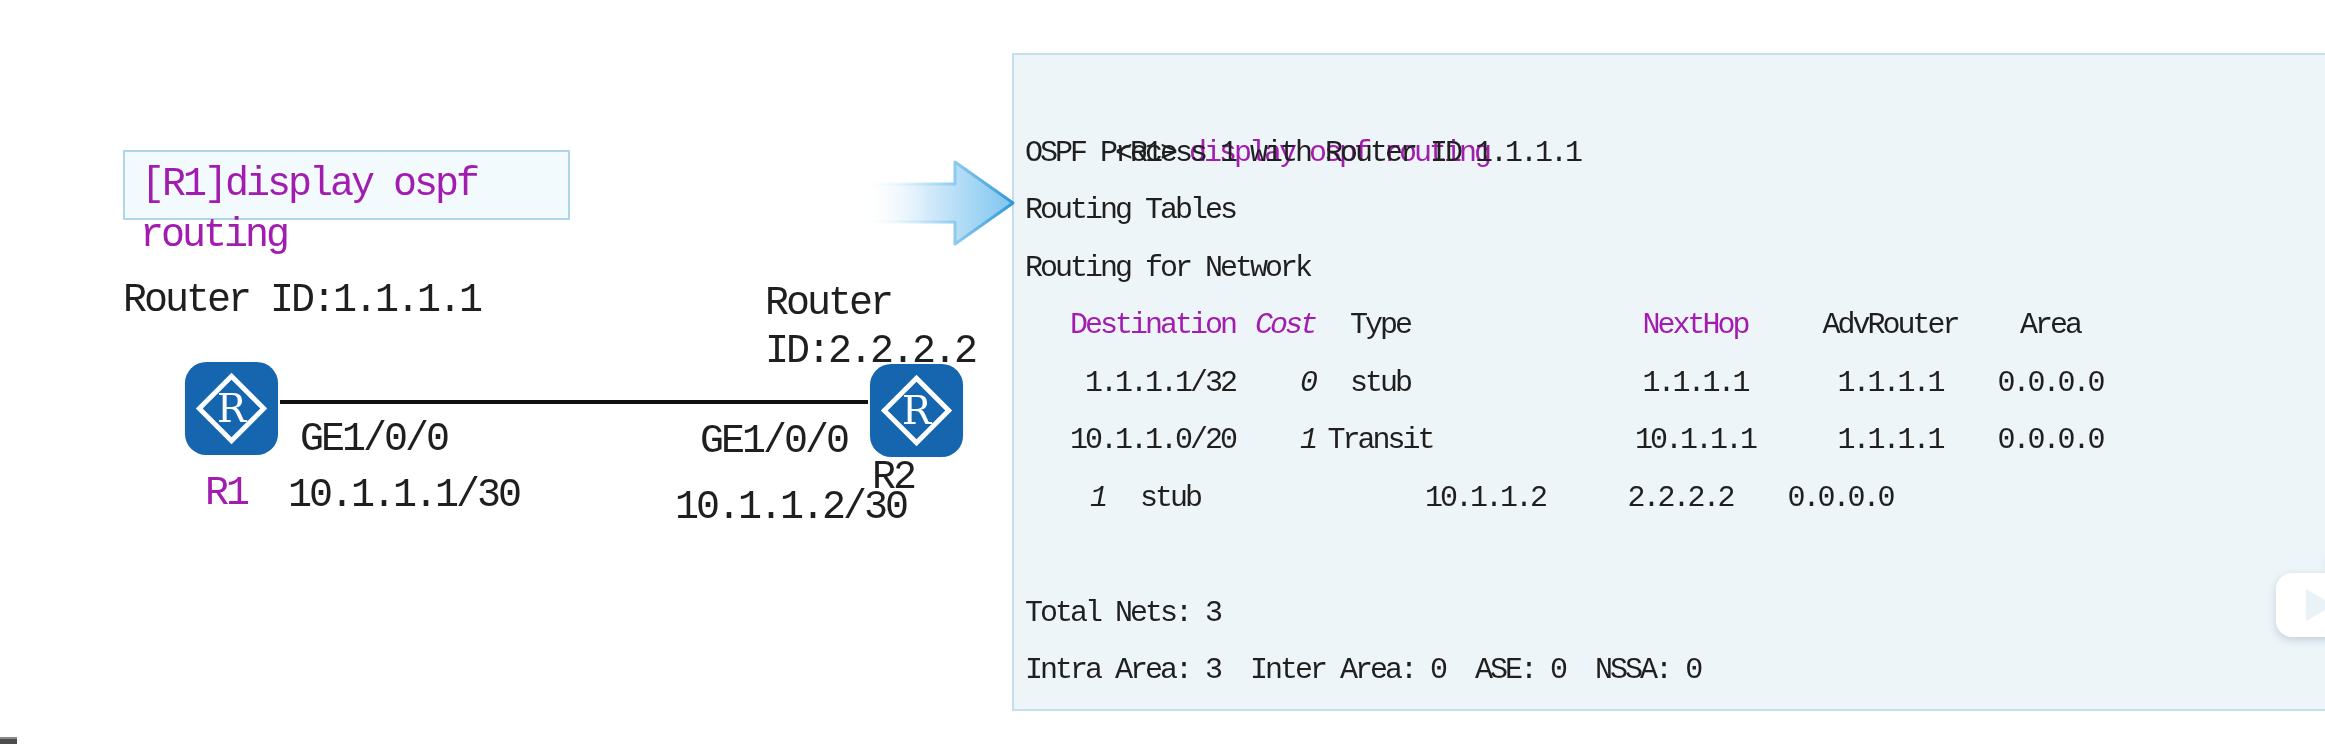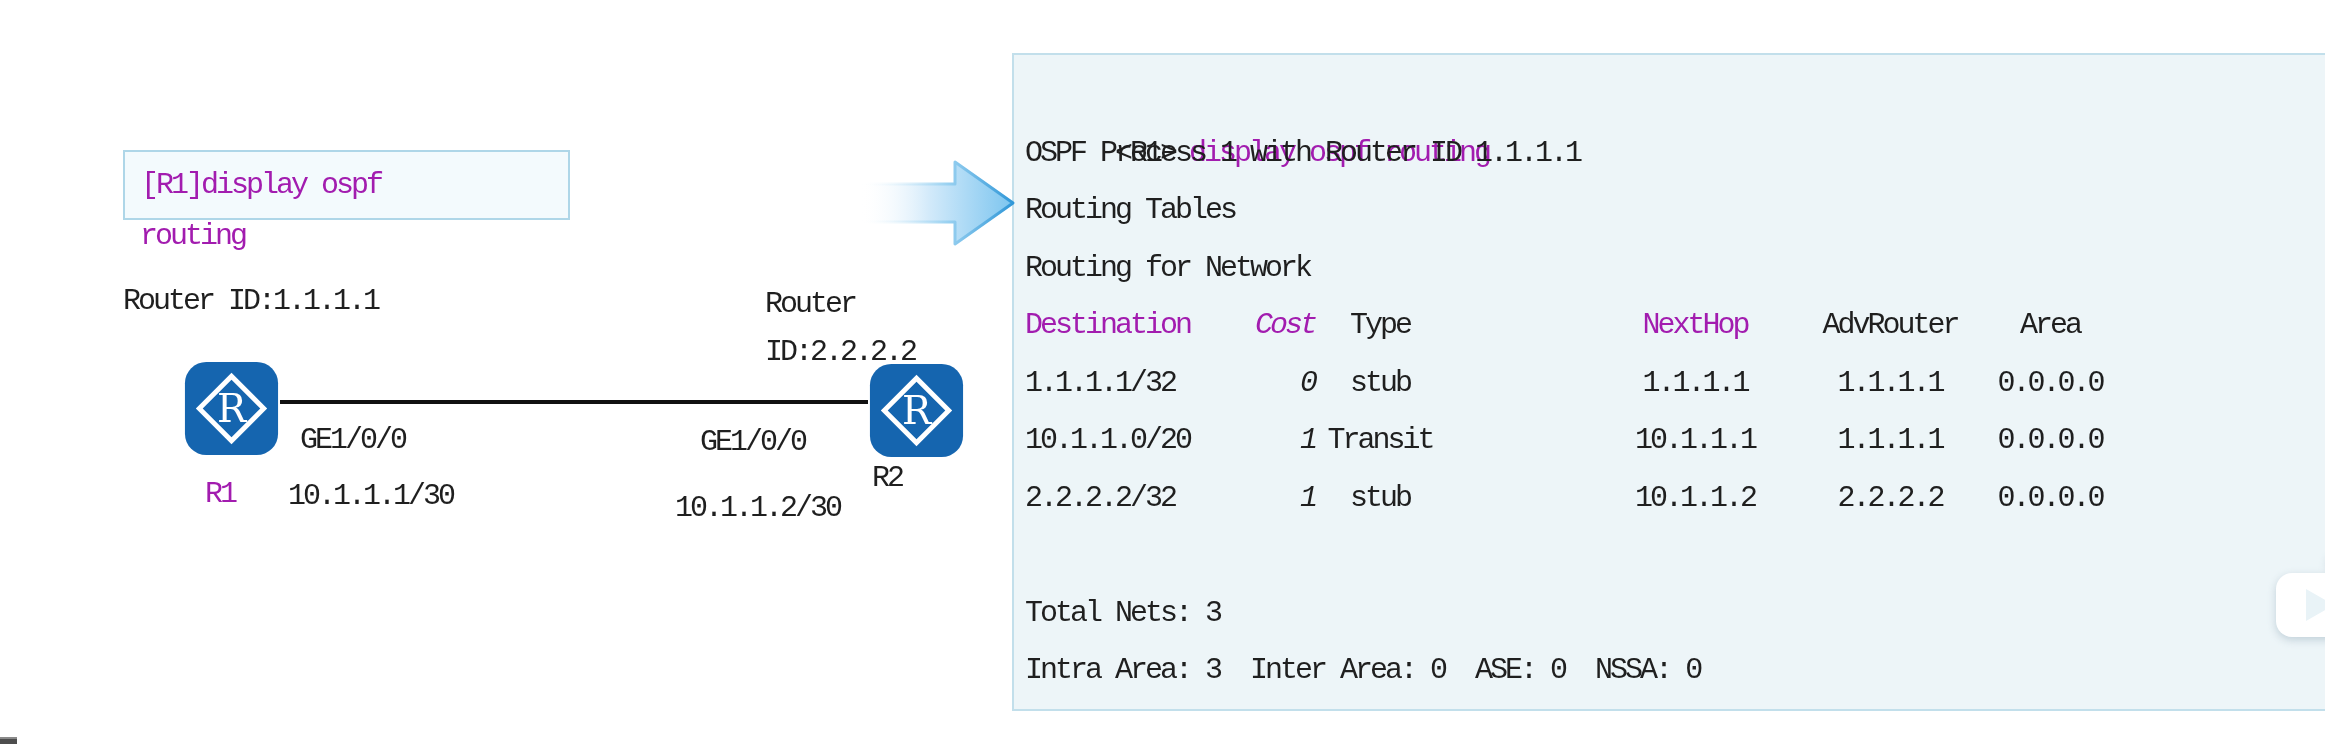--- a/index.html
+++ b/index.html
@@ -3,21 +3,21 @@
 <meta charset="utf-8">
 <style>
   * { margin:0; padding:0; box-sizing:border-box; }
   html,body { background:#ffffff; }
   .stage {
     position:relative; width:2325px; height:746px;
     background:#ffffff; overflow:hidden;
     font-family:"Liberation Mono","DejaVu Sans Mono",monospace;
   }
   .abs { position:absolute; white-space:pre; }
-  .t { font-size:30px; letter-spacing:-3px; line-height:36px; color:#1f1f1f; }
+  .t { font-size:40px; letter-spacing:-3px; line-height:36px; color:#1f1f1f; }
   .red { color:#a21caf; }
 
   
   .callout {
     position:absolute; left:123px; top:150px; width:447px; height:70px;
     background:#f3fafd; border:2px solid #aed6e8;
     display:flex; align-items:center; padding-left:16px;
   }
 
   
@@ -35,21 +35,21 @@
     background:#edf5f8; border:2px solid #c2dfeb;
     padding:12px 0 0 11px; z-index:1;
   }
   .cline {
     height:57.5px; line-height:57.5px;
     font-size:30px; letter-spacing:-3px; color:#1f1f1f; white-space:pre;
   }
   .cmd-span { margin-left:14px; }
   .trow { display:flex; align-items:center; }
   .trow span { display:inline-block; white-space:pre; }
-  .cDest { width:210px; text-align:left; }
+  .cDest { width:210px; text-align:right; }
   .cCost { width:80px;  text-align:right;font-style:italic; }
   .cType { width:130px; text-align:center; }
   .cNext { width:160px; text-align:center; margin-left:170px; }
   .cAdv  { width:150px; text-align:center; margin-left:40px; }
   .cArea { width:150px; text-align:center; margin-left:10px; }
 
   .arrow-svg { position:absolute; left:858px; top:158px; z-index:2; }
 
   .play-svg {
     position:absolute; left:2270px; top:545px; z-index:4;
@@ -141,21 +141,20 @@
     <div class="cline trow">
       <span class="cDest">10.1.1.0/20</span>
       <span class="cCost">1</span>
       <span class="cType">Transit</span>
       <span class="cNext">10.1.1.1</span>
       <span class="cAdv">1.1.1.1</span>
       <span class="cArea">0.0.0.0</span>
     </div>
 
     <div class="cline trow">
-      <span class="cDest">2.2.2.2/32</span>
       <span class="cCost">1</span>
       <span class="cType">stub</span>
       <span class="cNext">10.1.1.2</span>
       <span class="cAdv">2.2.2.2</span>
       <span class="cArea">0.0.0.0</span>
     </div>
 
     <div class="cline"></div>
     <div class="cline">Total Nets: 3</div>
     <div class="cline">Intra Area: 3  Inter Area: 0  ASE: 0  NSSA: 0</div>

